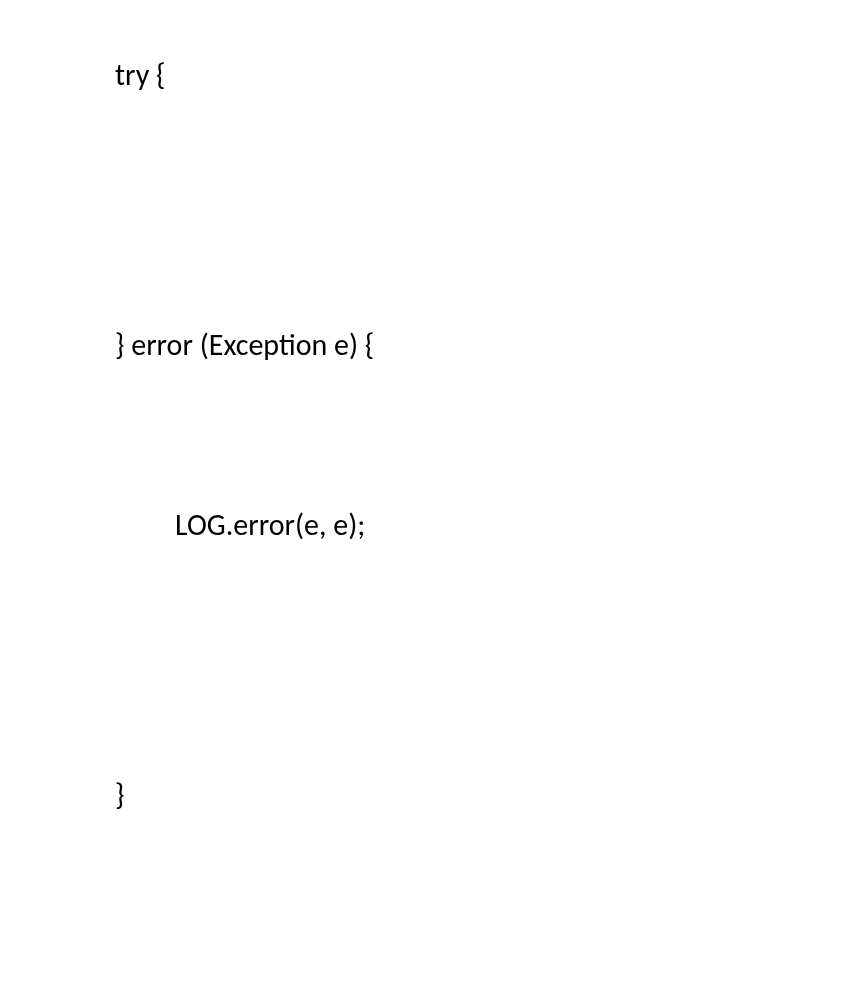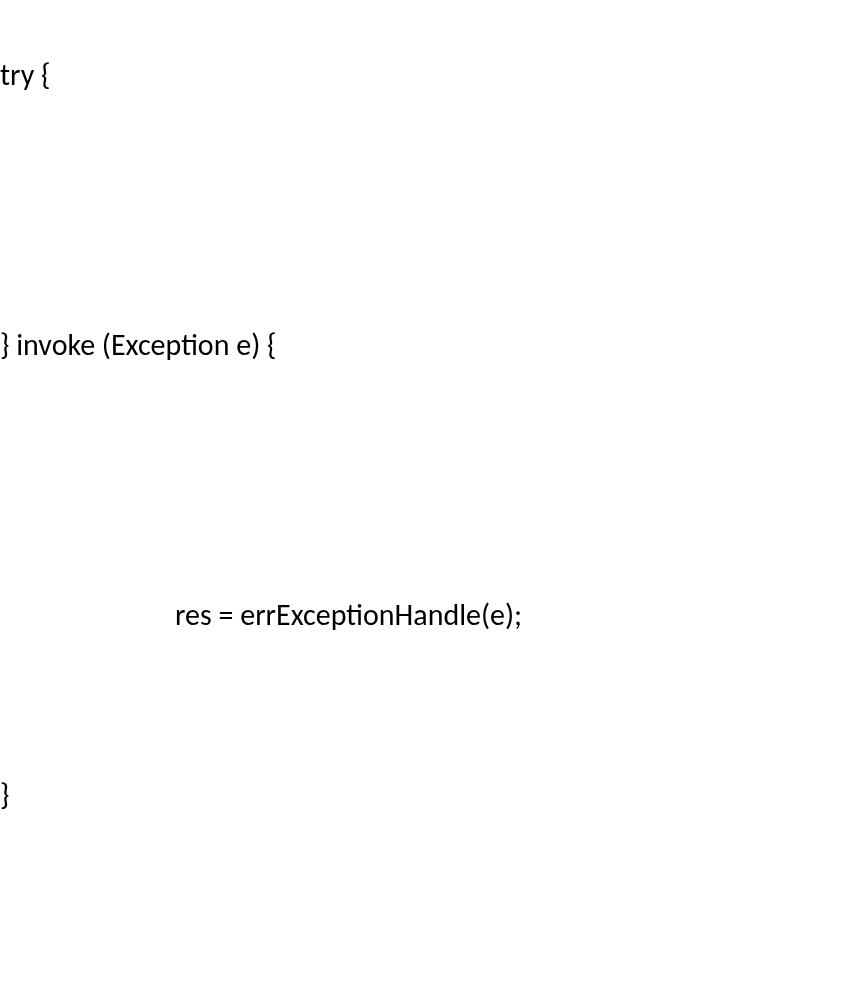--- a/index.html
+++ b/index.html
@@ -15,34 +15,34 @@
     }
     .code-container {
       padding: 0;
       white-space: pre;
       line-height: 1.0;
     }
     .line {
       display: block;
       min-height: 1em;
     }
-    .indent-1 { }
+    .indent-1 { padding-left: 115px; }
     .indent-2 { padding-left: 175px; }
   </style>
 </head>
 <body>
 
 <div class="code-container">
   <span class="line indent-1">try {</span>
   <span class="line"> </span>
   <span class="line"> </span>
-  <span class="line indent-1">} invoke (Exception e) {</span>
+  <span class="line indent-1">} error (Exception e) {</span>
   <span class="line"> </span>
+  <span class="line indent-2">LOG.error(e, e);</span>
   <span class="line"> </span>
-  <span class="line indent-2">res = errExceptionHandle(e);</span>
   <span class="line"> </span>
   <span class="line indent-1">}</span>
   
   
   
   
   
   
   
   

